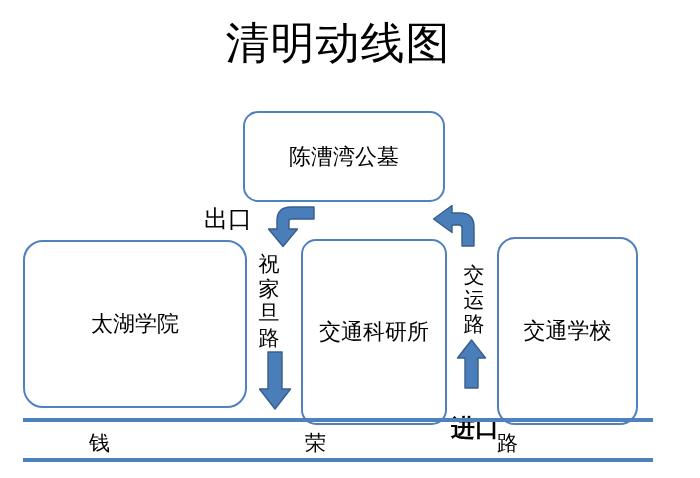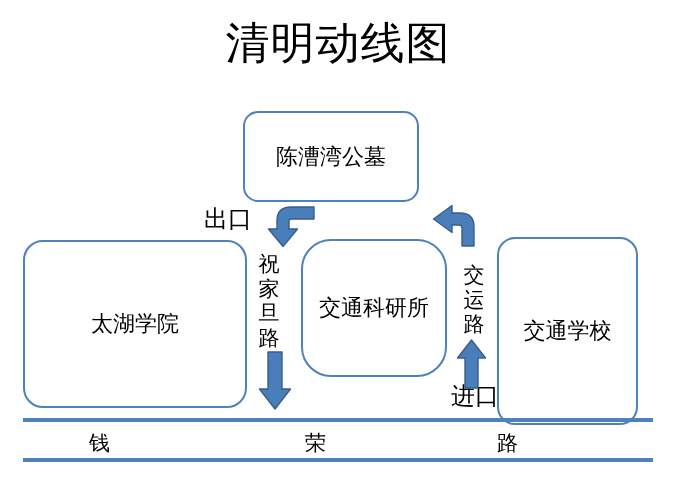--- a/index.html
+++ b/index.html
@@ -32,27 +32,27 @@
   .box {
     border: 2.5px solid var(--shape-outline);
     border-radius: 20px;
     background: var(--background);
     display: flex;
     align-items: center;
     justify-content: center;
     font-size: 22px;
     white-space: nowrap;
   }
-  .box-cemetery { left: 243px; top: 111px; width: 176px; height: 91px; border-radius: 15px; }
+  .box-cemetery { left: 243px; top: 111px; width: 202px; height: 91px; border-radius: 15px; }
   .box-taihu    { left: 23px;  top: 240px; width: 224px; height: 168px; }
-  .box-research { left: 301px; top: 239px; width: 146px; height: 138px; border-radius: 30px; }
+  .box-research { left: 301px; top: 239px; width: 146px; height: 186px; border-radius: 15px; }
   .box-school   { left: 497px; top: 237px; width: 141px; height: 188px; border-radius: 18px; }
   .flow-label { font-size: 24px; white-space: nowrap; }
   .label-exit     { left: 204px; top: 203px; }
-  .label-entrance { left: 451px; top: 380px; }
+  .label-entrance { left: 451px; top: 412px; font-weight: bold; }
   .vroad {
     width: 24px;
     font-size: 21px;
     text-align: center;
     line-height: 24.6px;
   }
   .vroad-zhujiadan { left: 257px; top: 252px; }
   .vroad-jiaoyun   { left: 462px; top: 263px; }
   .road-line {
     left: 23px;

